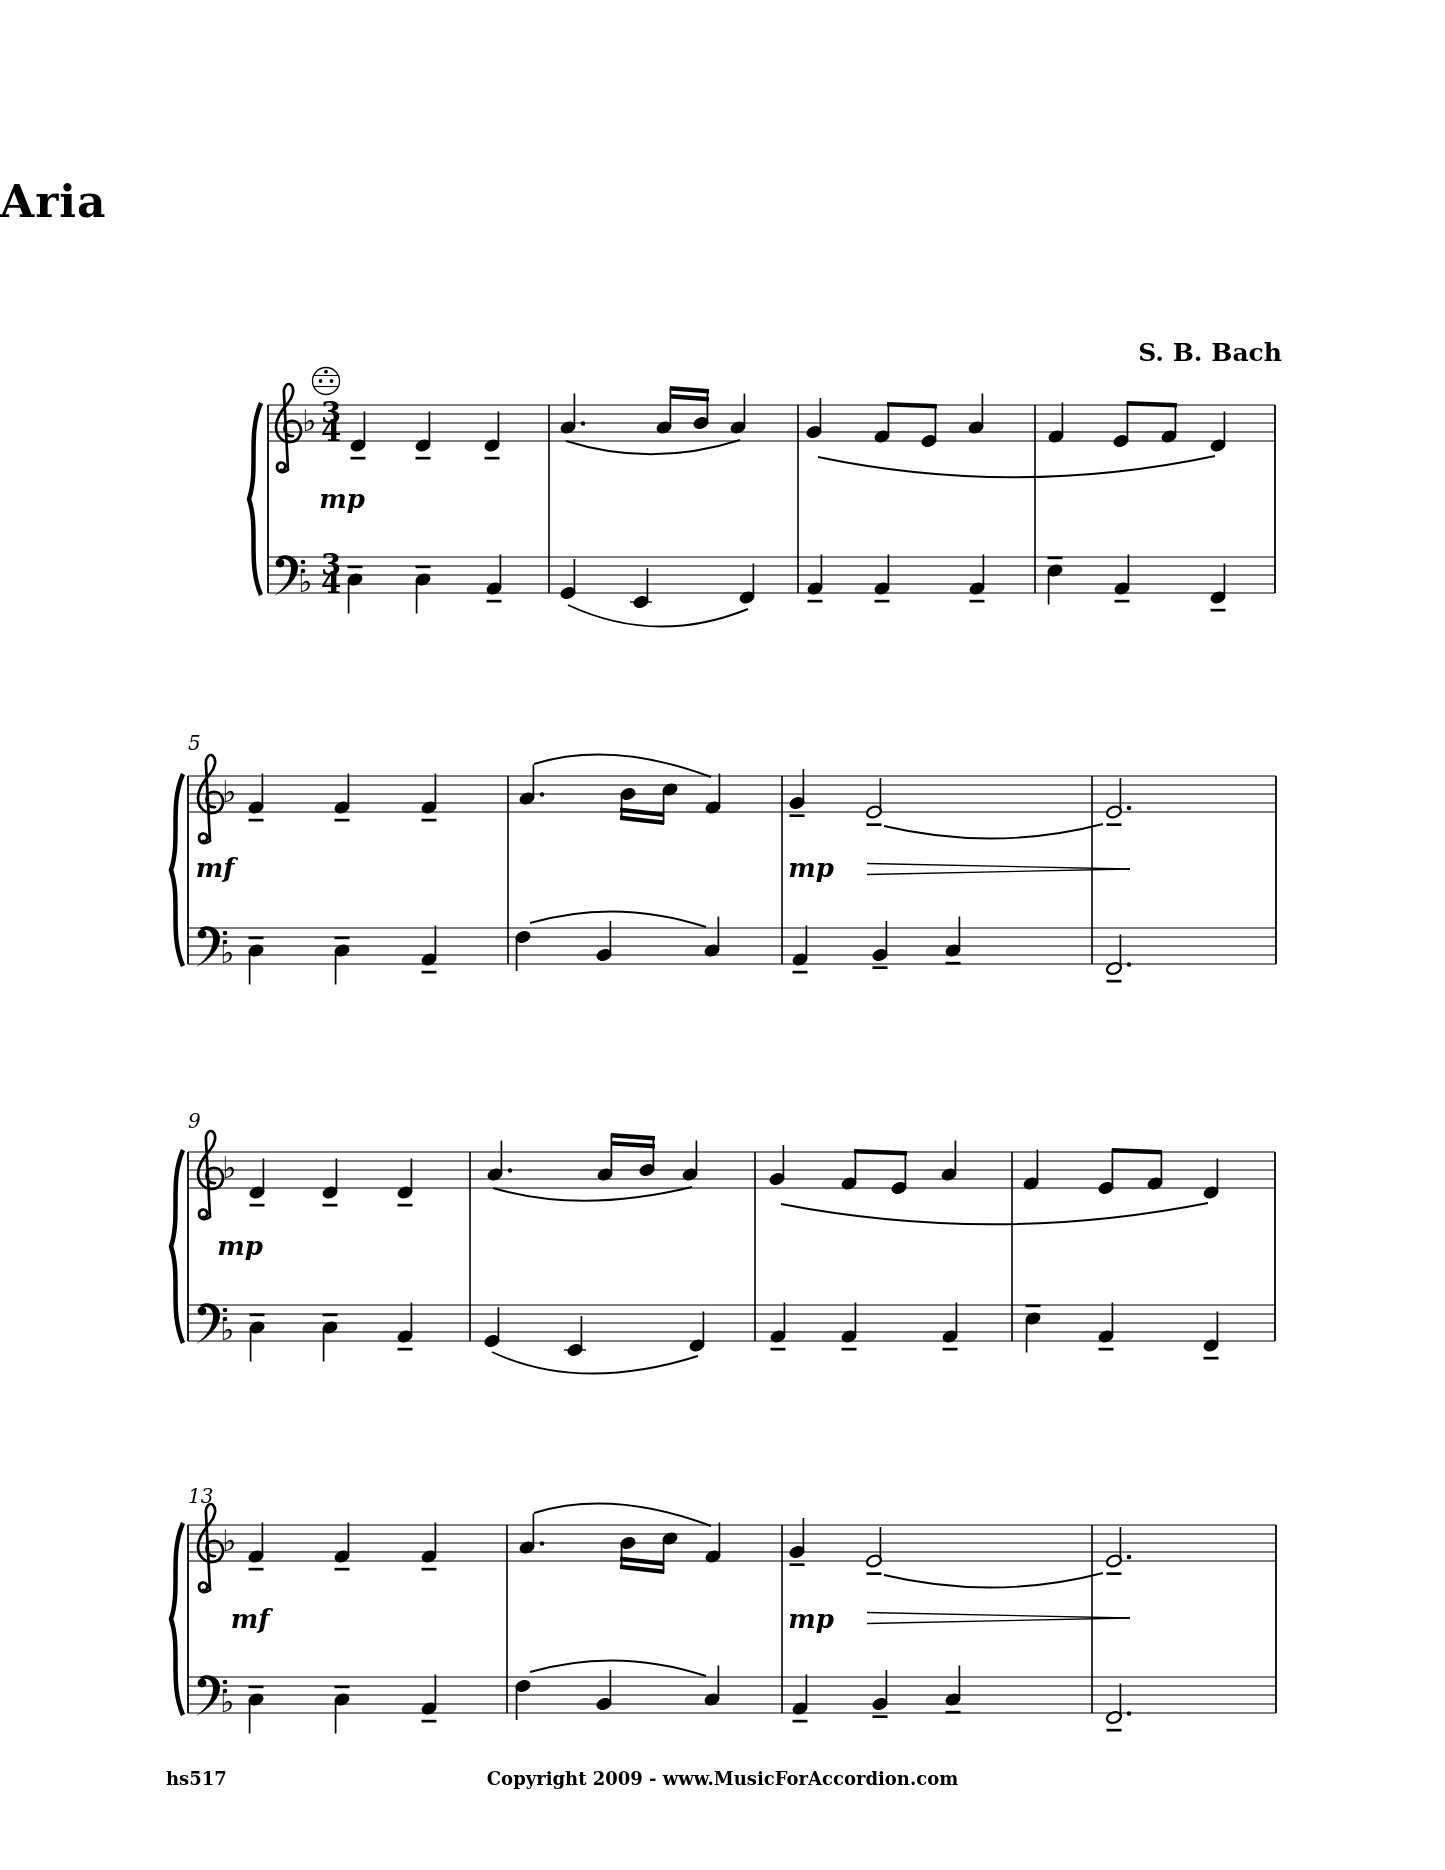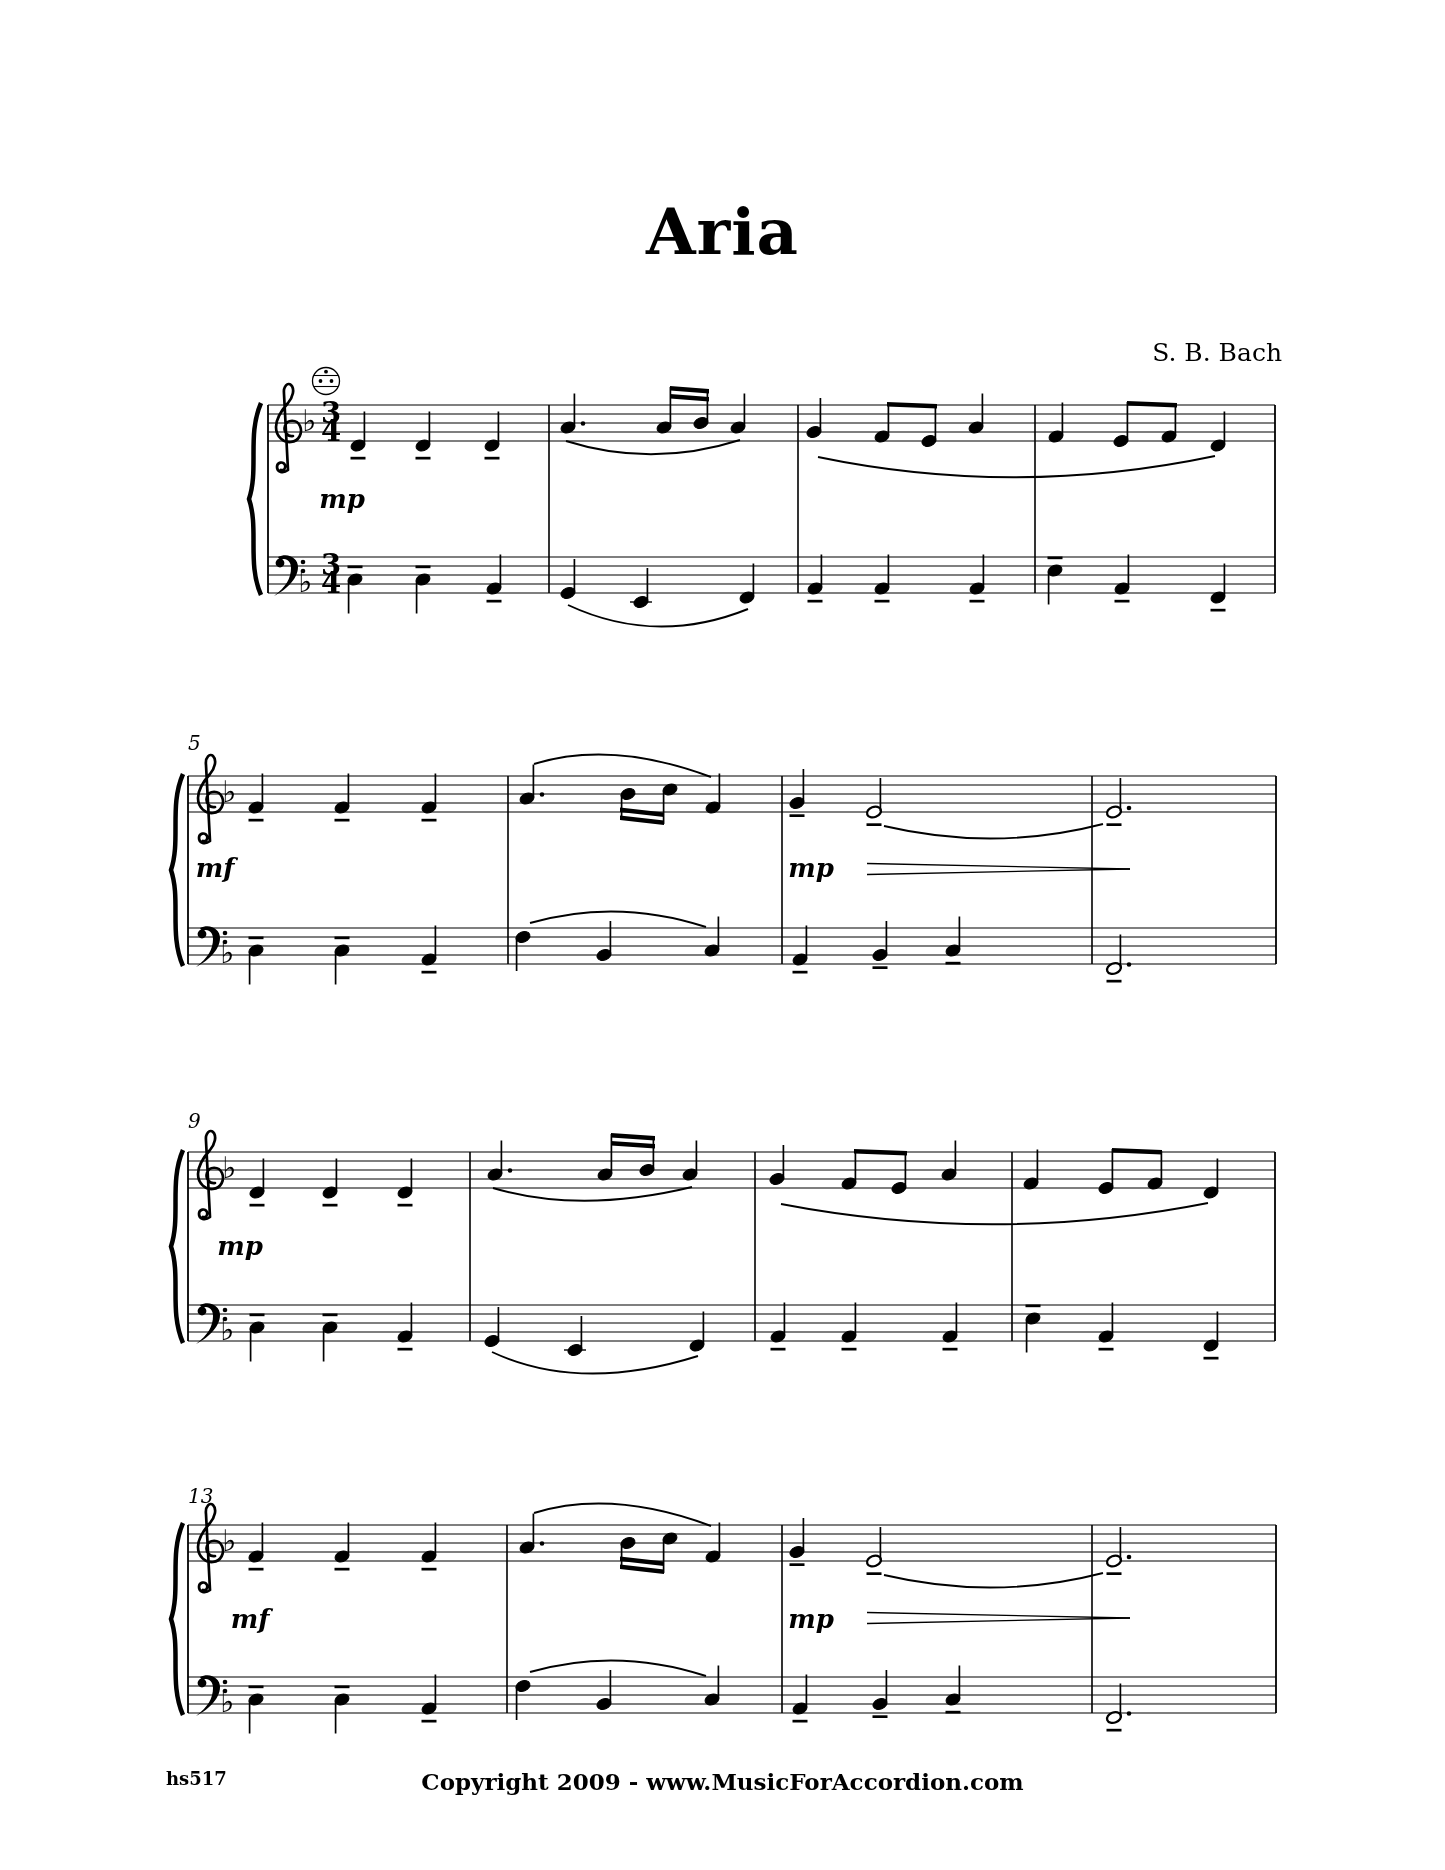--- a/index.html
+++ b/index.html
@@ -1,23 +1,23 @@
 <!DOCTYPE html>
 <html><head>
 <meta charset="utf-8">
 <style>
   html,body{margin:0;padding:0;background:#888;}
   .page{position:relative;width:1445px;height:1870px;background:#fff;margin:0 auto;overflow:hidden;
         font-family:"DejaVu Serif","Liberation Serif",serif;color:#000;}
-  .title{position:absolute;top:176px;left:0;width:100%;text-align:center;
-         font-size:64px;font-weight:bold;letter-spacing:1px;margin-top:18px;}
-  .composer{position:absolute;top:338px;right:163px;font-size:25px;font-weight:normal;}
+  .title{position:absolute;top:176px;left:0;width:100%;
+         font-size:44px;font-weight:bold;letter-spacing:1px;}
+  .composer{position:absolute;top:338px;right:163px;font-size:25px;font-weight:bold;}
   .footer-left{position:absolute;top:1768px;left:166px;font-size:18px;font-weight:bold;}
   .footer-center{position:absolute;top:1768px;left:0;width:100%;text-align:center;
-                 font-size:23px;font-weight:bold;}
+                 font-size:18px;font-weight:bold;}
   svg#score{position:absolute;top:0;left:0;}
 </style>
 </head>
 <body>
 
 <div class="page">
   <div class="title">Aria</div>
   <div class="composer">S. B. Bach</div>
   <svg id="score" width="1445" height="1870">
       <g>

